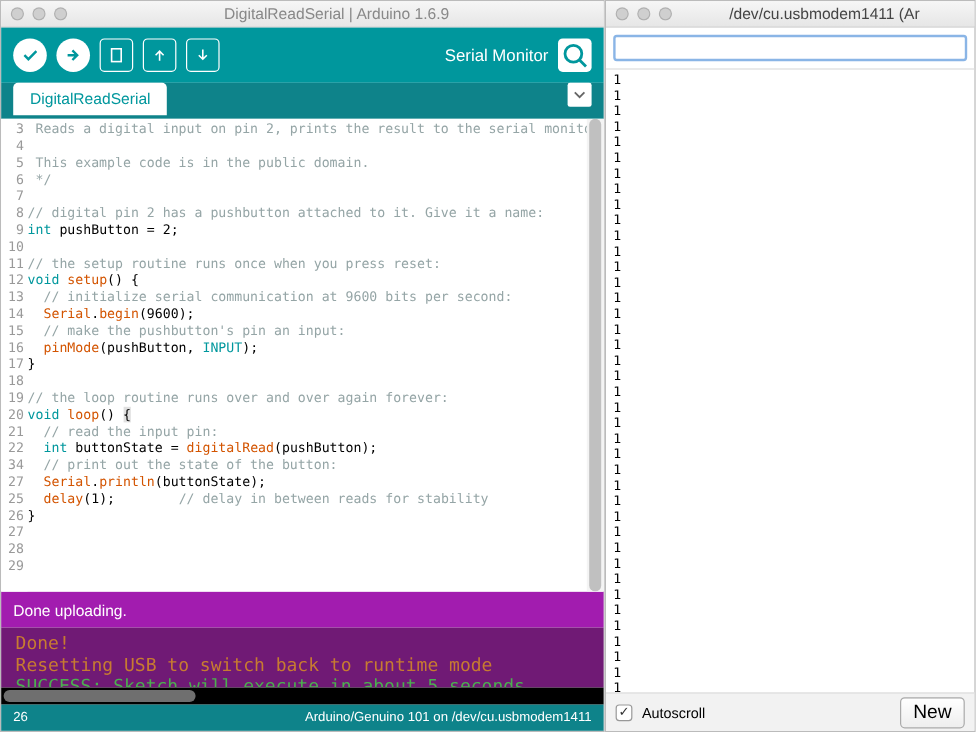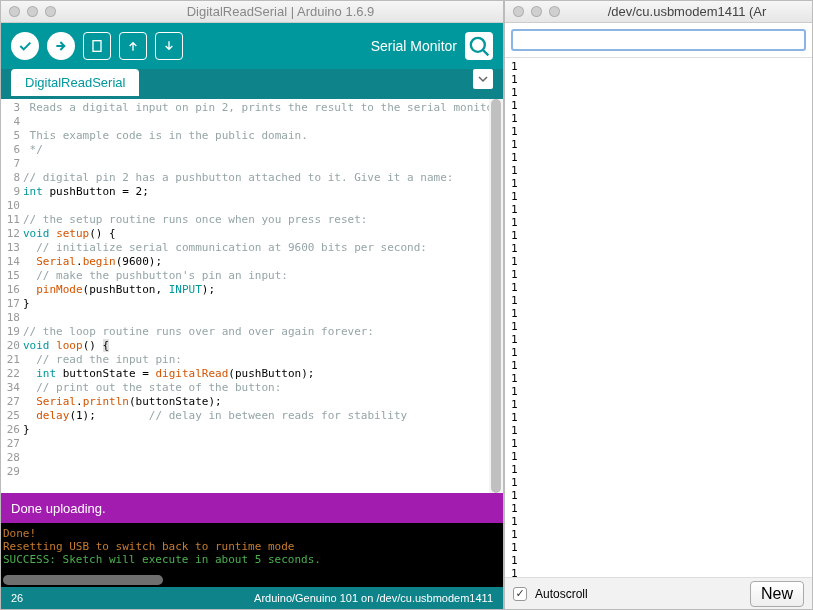--- a/index.html
+++ b/index.html
@@ -34,21 +34,21 @@
 .c-comment { color: #95a5a6; }
 .c-type { color: #00979d; }
 .c-fn { color: #d35400; }
 .c-obj { color: #d35400; text-align: center; }
 .c-const { color: #00979d; }
 .c-hl { background: #e0e0e0; }
 .editor-scrollbar { position: absolute; right: 0; top: 0; width: 14px; height: 100%; background: #f4f4f4; }
 .scrollthumb { position: absolute; left: 2px; width: 10px; background: #c0c0c0; border-radius: 5px; }
 
 .status-strip { height: 30px; background: #a21caf; color: #fff; display: flex; align-items: center; padding: 0 10px; font-size: 13px; }
-.console { height: 50px; background: #000000; color: #c77b31; font-family: Menlo, Consolas, monospace; font-size: 11px; padding: 4px 2px; overflow: hidden; }
+.console { height: 50px; background: #701a75; color: #c77b31; font-family: Menlo, Consolas, monospace; font-size: 15px; padding: 4px 12px; overflow: hidden; }
 .console .ok { color: #4caf50; }
 .hscroll { height: 14px; background: #000; position: relative; }
 .hscroll .hthumb { position: absolute; top: 2px; left: 2px; height: 10px; width: 160px; background: #6f6f6f; border-radius: 5px; }
 .footer { height: 22px; background: #0e838a; color: #fff; display: flex; align-items: center; padding: 0 10px; font-size: 11px; }
 .footer .right { margin-left: auto; text-align: center; }
 
 
 .sm-window { position: absolute; left: 504px; top: 0; width: 309px; height: 610px; background: #fff; border: 1px solid #bbb; display: flex; flex-direction: column; }
 .sm-input-row { padding: 6px; border-bottom: 1px solid #ddd; }
 .sm-input { width: 100%; height: 22px; border: 2px solid #8ab5e6; border-radius: 3px; padding: 0 4px; font-size: 12px; outline: none; }

